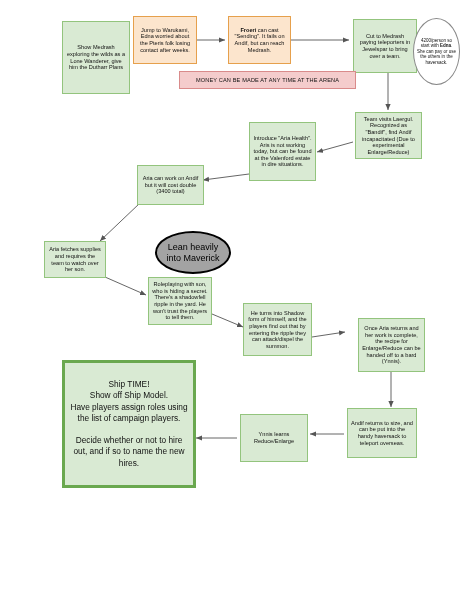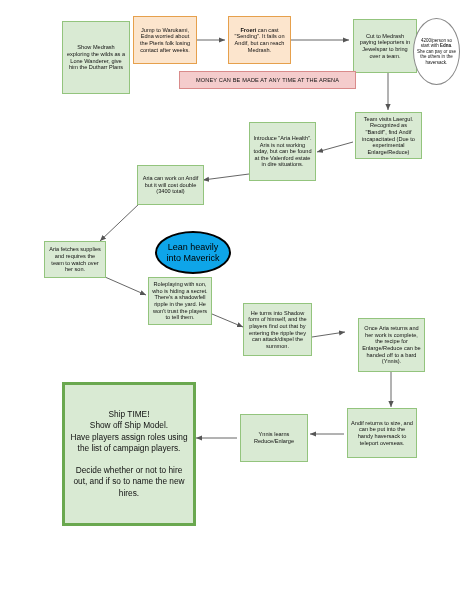--- a/index.html
+++ b/index.html
@@ -68,21 +68,21 @@
   }
   .oval-note {
     background: #ffffff;
     border: 1px solid #888888;
     border-radius: 50%;
     font-size: 4.5px;
     line-height: 1.22;
   }
   .oval-note b { font-weight: bold; }
   .maverick {
-    background: #0ea5e9;
+    background: #a3a3a3;
     border: 2.5px solid #000000;
     border-radius: 50%;
     font-size: 9px;
     font-weight: normal;
     line-height: 1.15;
     color: #000000;
     z-index: 5;
   }
   .bold { font-weight: bold; }
 </style>
@@ -182,21 +182,21 @@
   </div>
 
   <div class="node green" style="left:347px; top:408px; width:70px; height:50px;">
     <span class="txt">Andif returns to size, and can be put into the handy haversack to teleport overseas.</span>
   </div>
 
   <div class="node green" style="left:240px; top:414px; width:68px; height:48px;">
     <span class="txt">Ynnis learns Reduce/Enlarge</span>
   </div>
 
-  <div class="node ship" style="left:62px; top:382px; width:134px; height:144px;justify-content:center;">
+  <div class="node ship" style="left:62px; top:360px; width:134px; height:128px;justify-content:center;">
     <span class="txt">Ship TIME!
 Show off Ship Model.
 Have players assign roles using the list of campaign players.
 
 Decide whether or not to hire out, and if so to name the new hires.</span>
   </div>
 
 </div>
 
 </body></html>

